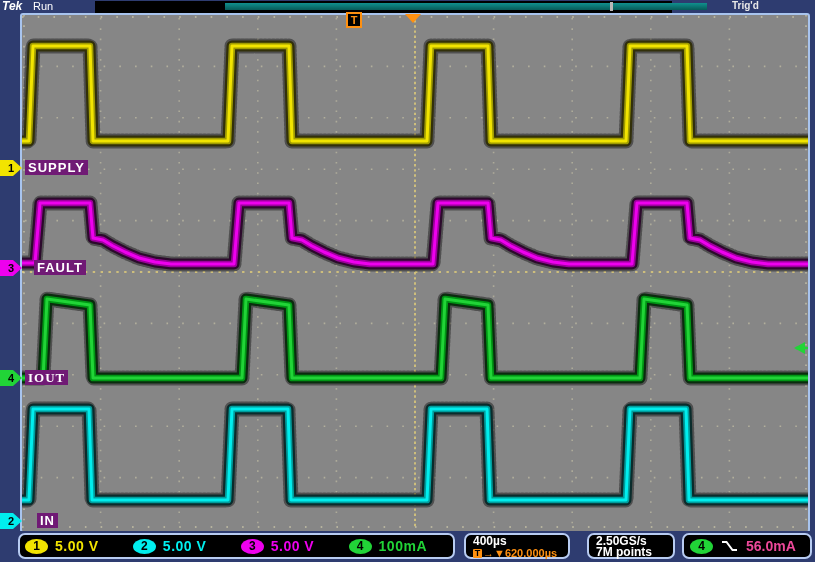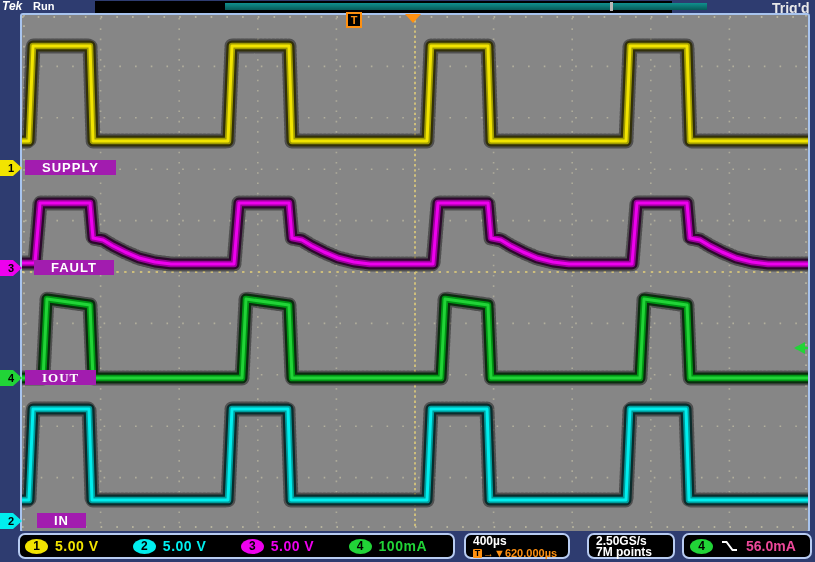--- a/index.html
+++ b/index.html
@@ -2,43 +2,43 @@
 <html><head>
 <meta charset="utf-8">
 <style>
   html,body{margin:0;padding:0;background:#1a2550;}
   .stage{position:relative;width:815px;height:562px;background:#2e3c70;
          font-family:"Liberation Sans",sans-serif;overflow:hidden;}
   
   .titlebar{position:absolute;left:0;top:0;width:661px;height:13px;background:#2e3c70;}
   .tek-logo{position:absolute;left:2px;top:-1px;color:#fff;font-weight:bold;font-style:italic;
             font-size:12px;letter-spacing:0px;}
-  .acq-status{position:absolute;left:33px;top:0px;color:#fff;font-weight:bold;font-size:11px;}
+  .acq-status{position:absolute;left:33px;top:0px;color:#fff;font-weight:normal;font-size:11px;}
   .record-strip{position:absolute;left:95px;top:1px;width:577px;height:12px;background:#000;}
   .record-fill{position:absolute;left:130px;top:2px;width:482px;height:7px;
                background:linear-gradient(#10908e,#075a58);}
   .record-bracket{position:absolute;left:515px;top:1px;width:3px;height:9px;background:#b8b8b8;}
-  .trig-status{position:absolute;left:732px;top:0px;color:#e8e8e8;font-weight:bold;font-size:14px;margin-left:40px;}
+  .trig-status{position:absolute;left:732px;top:0px;color:#e8e8e8;font-weight:bold;font-size:10px;}
   
   .graticule-frame{position:absolute;left:20px;top:13px;width:786px;height:516px;
                    background:#868686;border:2px solid #a8c4ee;border-radius:3px;}
   .scope-svg{position:absolute;left:0;top:0;pointer-events:none;}
   
   .t-marker{position:absolute;left:346px;top:12px;width:12px;height:12px;background:#000;
             border:2px solid #ff9010;color:#ff9010;font-size:11px;font-weight:bold;
             line-height:12px;text-align:center;z-index:5;}
   .trig-pos-tri{position:absolute;left:405px;top:14px;width:0;height:0;z-index:5;
             border-left:8px solid transparent;border-right:8px solid transparent;
             border-top:9px solid #ff9010;}
   
   .ch-marker{position:absolute;left:0;width:22px;height:16px;z-index:6;
              clip-path:polygon(0 0,13px 0,22px 8px,13px 16px,0 16px);
              color:#000;font-weight:bold;font-size:11px;line-height:16px;text-align:center;}
-  .ch-label{position:absolute;z-index:6;background:#a21caf;color:#fff;font-weight:bold;
-            font-size:13px;line-height:15px;padding:0 17px;letter-spacing:1px;}
+  .ch-label{position:absolute;z-index:6;background:#701a75;color:#fff;font-weight:bold;
+            font-size:13px;line-height:15px;padding:0 3px;letter-spacing:1px;}
   
   .bottombar{position:absolute;left:0;top:531px;width:815px;height:31px;background:#2e3c70;}
   .readout-box{position:absolute;top:2px;background:#000;border:2px solid #b8ccf2;
                border-radius:7px;box-sizing:border-box;height:26px;}
   .chs-box{left:18px;width:437px;display:flex;align-items:center;
            justify-content:space-between;padding:0 26px 0 5px;}
   .ch-group{display:flex;align-items:center;gap:7px;}
   .ch-badge{width:23px;height:15px;border-radius:50%;color:#000;font-weight:bold;
             font-size:12px;line-height:15px;text-align:center;flex:0 0 auto;}
   .ch-scale{font-weight:bold;font-size:14px;letter-spacing:0.5px;}

